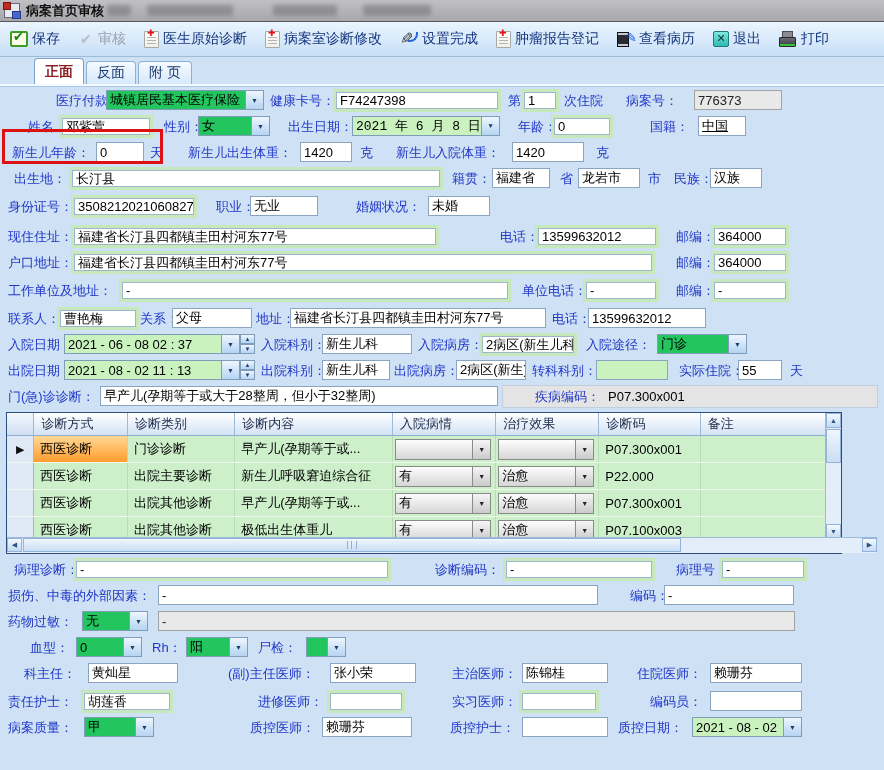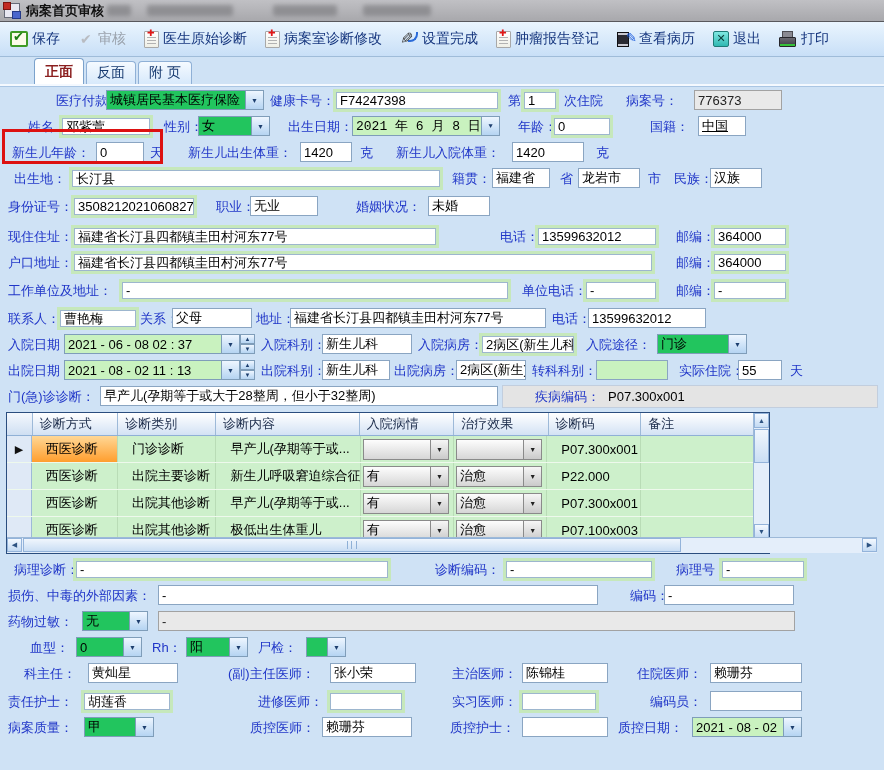--- a/index.html
+++ b/index.html
@@ -67,31 +67,31 @@
   .combo .cv.gn{background:#c9f2bf;}
   .combo .cbtn{width:17px;background:linear-gradient(#eef6ff,#b5d4f2);border:1px solid #7f9db9;
      display:flex;align-items:center;justify-content:center;font-size:7px;color:#1c3e6e;}
   .spin{width:15px;display:flex;flex-direction:column;}
   .spin div{flex:1;background:linear-gradient(#eef6ff,#b5d4f2);border:1px solid #7f9db9;font-size:6px;color:#1c3e6e;
      display:flex;align-items:center;justify-content:center;}
 
   #redbox{position:absolute;left:2px;top:129px;width:161px;height:35px;border:3px solid #dd1111;box-sizing:border-box;}
 
   
-  #diag-table{position:absolute;left:6px;top:412px;width:764px;height:142px;background:#cdf0cb;
+  #diag-table{position:absolute;left:6px;top:412px;width:836px;height:142px;background:#cdf0cb;
      border:1px solid #2a4d7e;box-sizing:border-box;}
   .thead{display:flex;height:22px;background:linear-gradient(#ffffff,#d3e2f4);border-bottom:1px solid #8fb0d6;}
   .th{box-sizing:border-box;border-right:1px solid #9db9d8;font-size:13px;color:#1b2b4a;
       display:flex;align-items:center;padding-left:7px;white-space:nowrap;overflow:hidden;}
   .th.sel{background:linear-gradient(#f4f8fd,#cfdff2);}
   .trow{display:flex;height:26px;border-bottom:1px solid #eef9ec;background:#cdf0cb;}
   .tsel{box-sizing:border-box;border-right:1px solid #9db9d8;background:#dfe9f6;font-size:11px;color:#111;
       display:flex;align-items:center;justify-content:center;}
   .tcell{box-sizing:border-box;border-right:1px solid #b9dcb6;font-size:13px;color:#000;
-      display:flex;align-items:center;padding-left:14px;white-space:nowrap;overflow:hidden;}
+      display:flex;align-items:center;padding-left:6px;white-space:nowrap;overflow:hidden;}
   .tcell.orange{background:linear-gradient(#ffd795,#ff9e2e);}
   .gcombo{display:flex;height:21px;margin:2px 4px 2px 2px;flex:1;}
   .gcombo .gv{flex:1;background:linear-gradient(#fdfdfd,#d6d6d6);border:1px solid #8a8a8a;border-right:none;
       padding:0 3px;font-size:13px;color:#000;display:flex;align-items:center;white-space:nowrap;overflow:hidden;}
   .gcombo .gbtn{width:17px;background:linear-gradient(#f6f6f6,#cacaca);border:1px solid #8a8a8a;
       display:flex;align-items:center;justify-content:center;font-size:7px;color:#222;}
 
   .vscroll{position:absolute;right:0;top:0;width:16px;height:126px;background:#e4eefa;border-left:1px solid #9db9d8;box-sizing:border-box;}
   .hscroll{position:absolute;left:0;bottom:0;width:870px;height:16px;background:#e4eefa;border-top:1px solid #9db9d8;box-sizing:border-box;}
   .sbtn{position:absolute;background:linear-gradient(#f4f9ff,#c3daf3);border:1px solid #93b3da;box-sizing:border-box;

